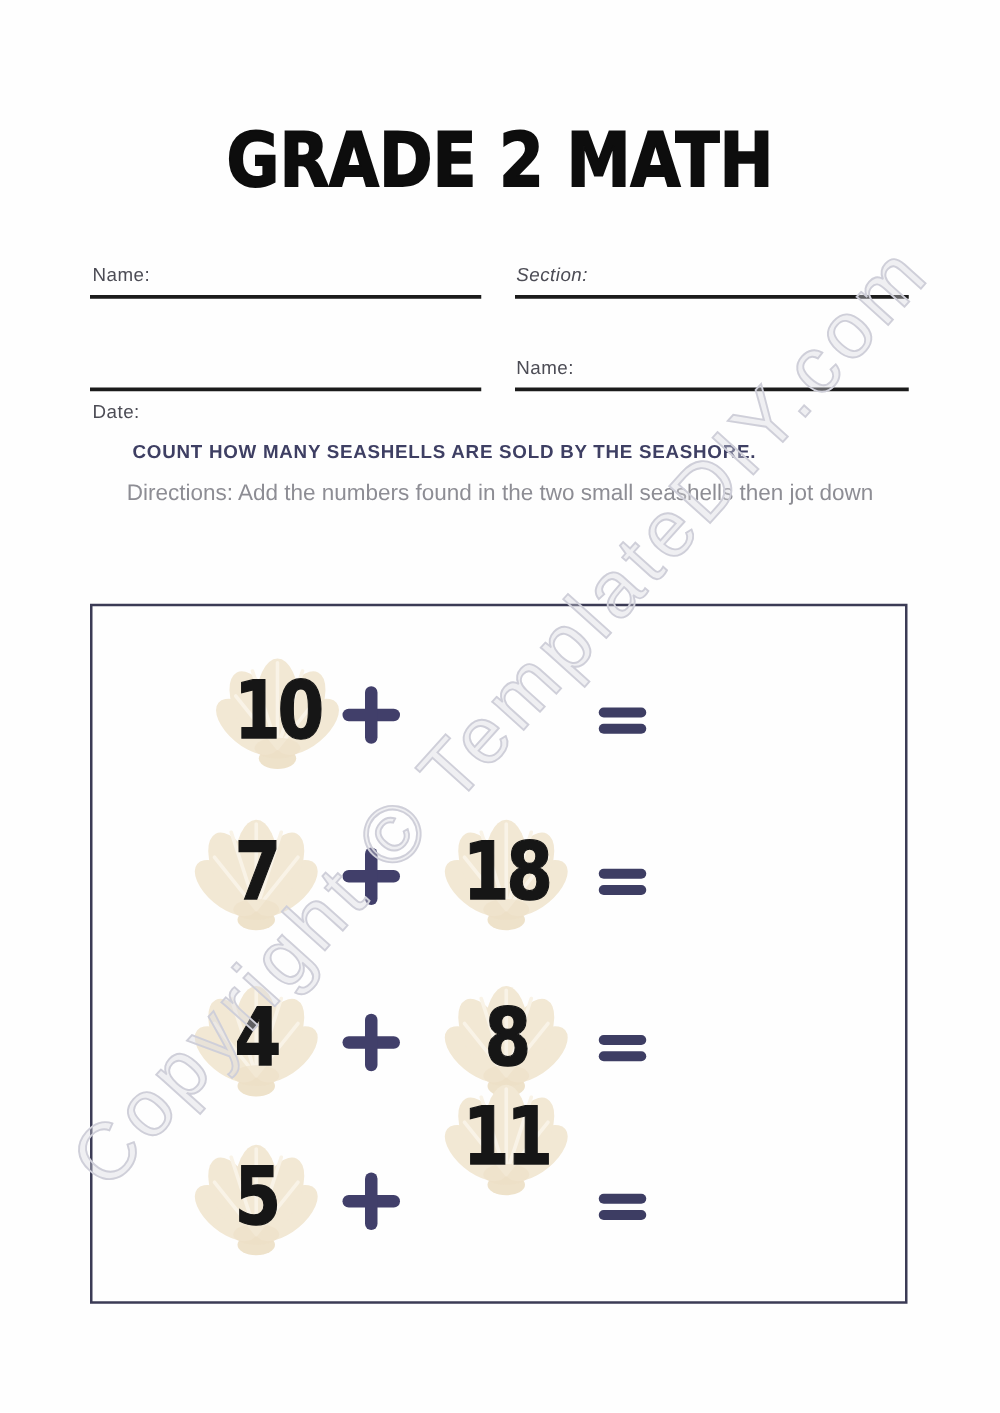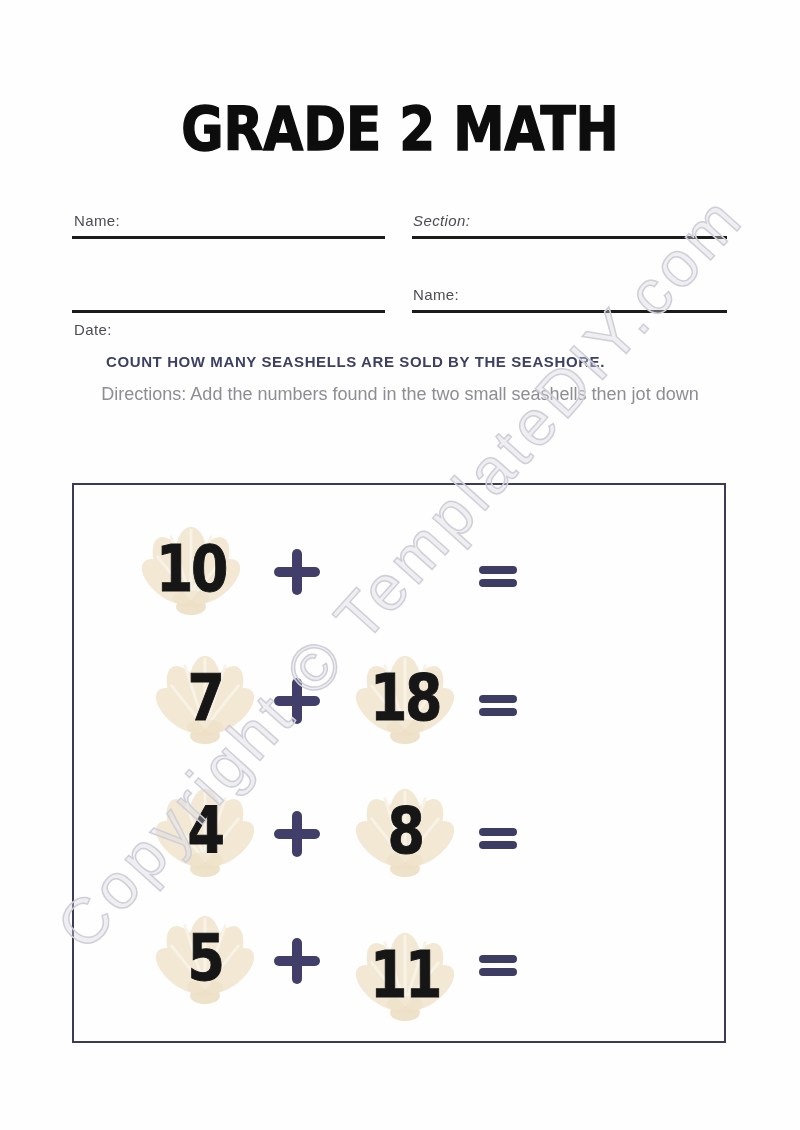--- a/index.html
+++ b/index.html
@@ -115,21 +115,21 @@
   <div class="fline  line-score"></div>
 
   <div class="heading">COUNT HOW MANY SEASHELLS ARE SOLD BY THE SEASHORE.</div>
 
   <div class="directions">
     <div>Directions: Add the numbers found in the two small seashells then jot down</div>
   </div>
 
   <div class="problem-box"></div>
 
-  <div class="shell" style="left:141px;top:521px">
+  <div class="shell" style="left:172px;top:521px">
     <svg viewBox="0 0 120 110">
         <use href="#seashell-shape"></use>
       </svg>
     <span class="num">10</span>
   </div>
   <div class="plus" style="left:274px;top:549px"></div>
   <div class="equals" style="left:479px;top:566px"></div>
 
   <div class="shell" style="left:155px;top:650px">
     <svg viewBox="0 0 120 110">
@@ -161,21 +161,21 @@
   </div>
   <div class="equals" style="left:479px;top:828px"></div>
 
   <div class="shell" style="left:155px;top:910px">
     <svg viewBox="0 0 120 110">
         <use href="#seashell-shape"></use>
       </svg>
     <span class="num">5</span>
   </div>
   <div class="plus" style="left:274px;top:938px"></div>
-  <div class="shell" style="left:355px;top:927px">
+  <div class="shell" style="left:355px;top:862px">
     <svg viewBox="0 0 120 110">
         <use href="#seashell-shape"></use>
       </svg>
     <span class="num">11</span>
   </div>
   <div class="equals" style="left:479px;top:955px"></div>
 
 </div>
 
 </body></html>

